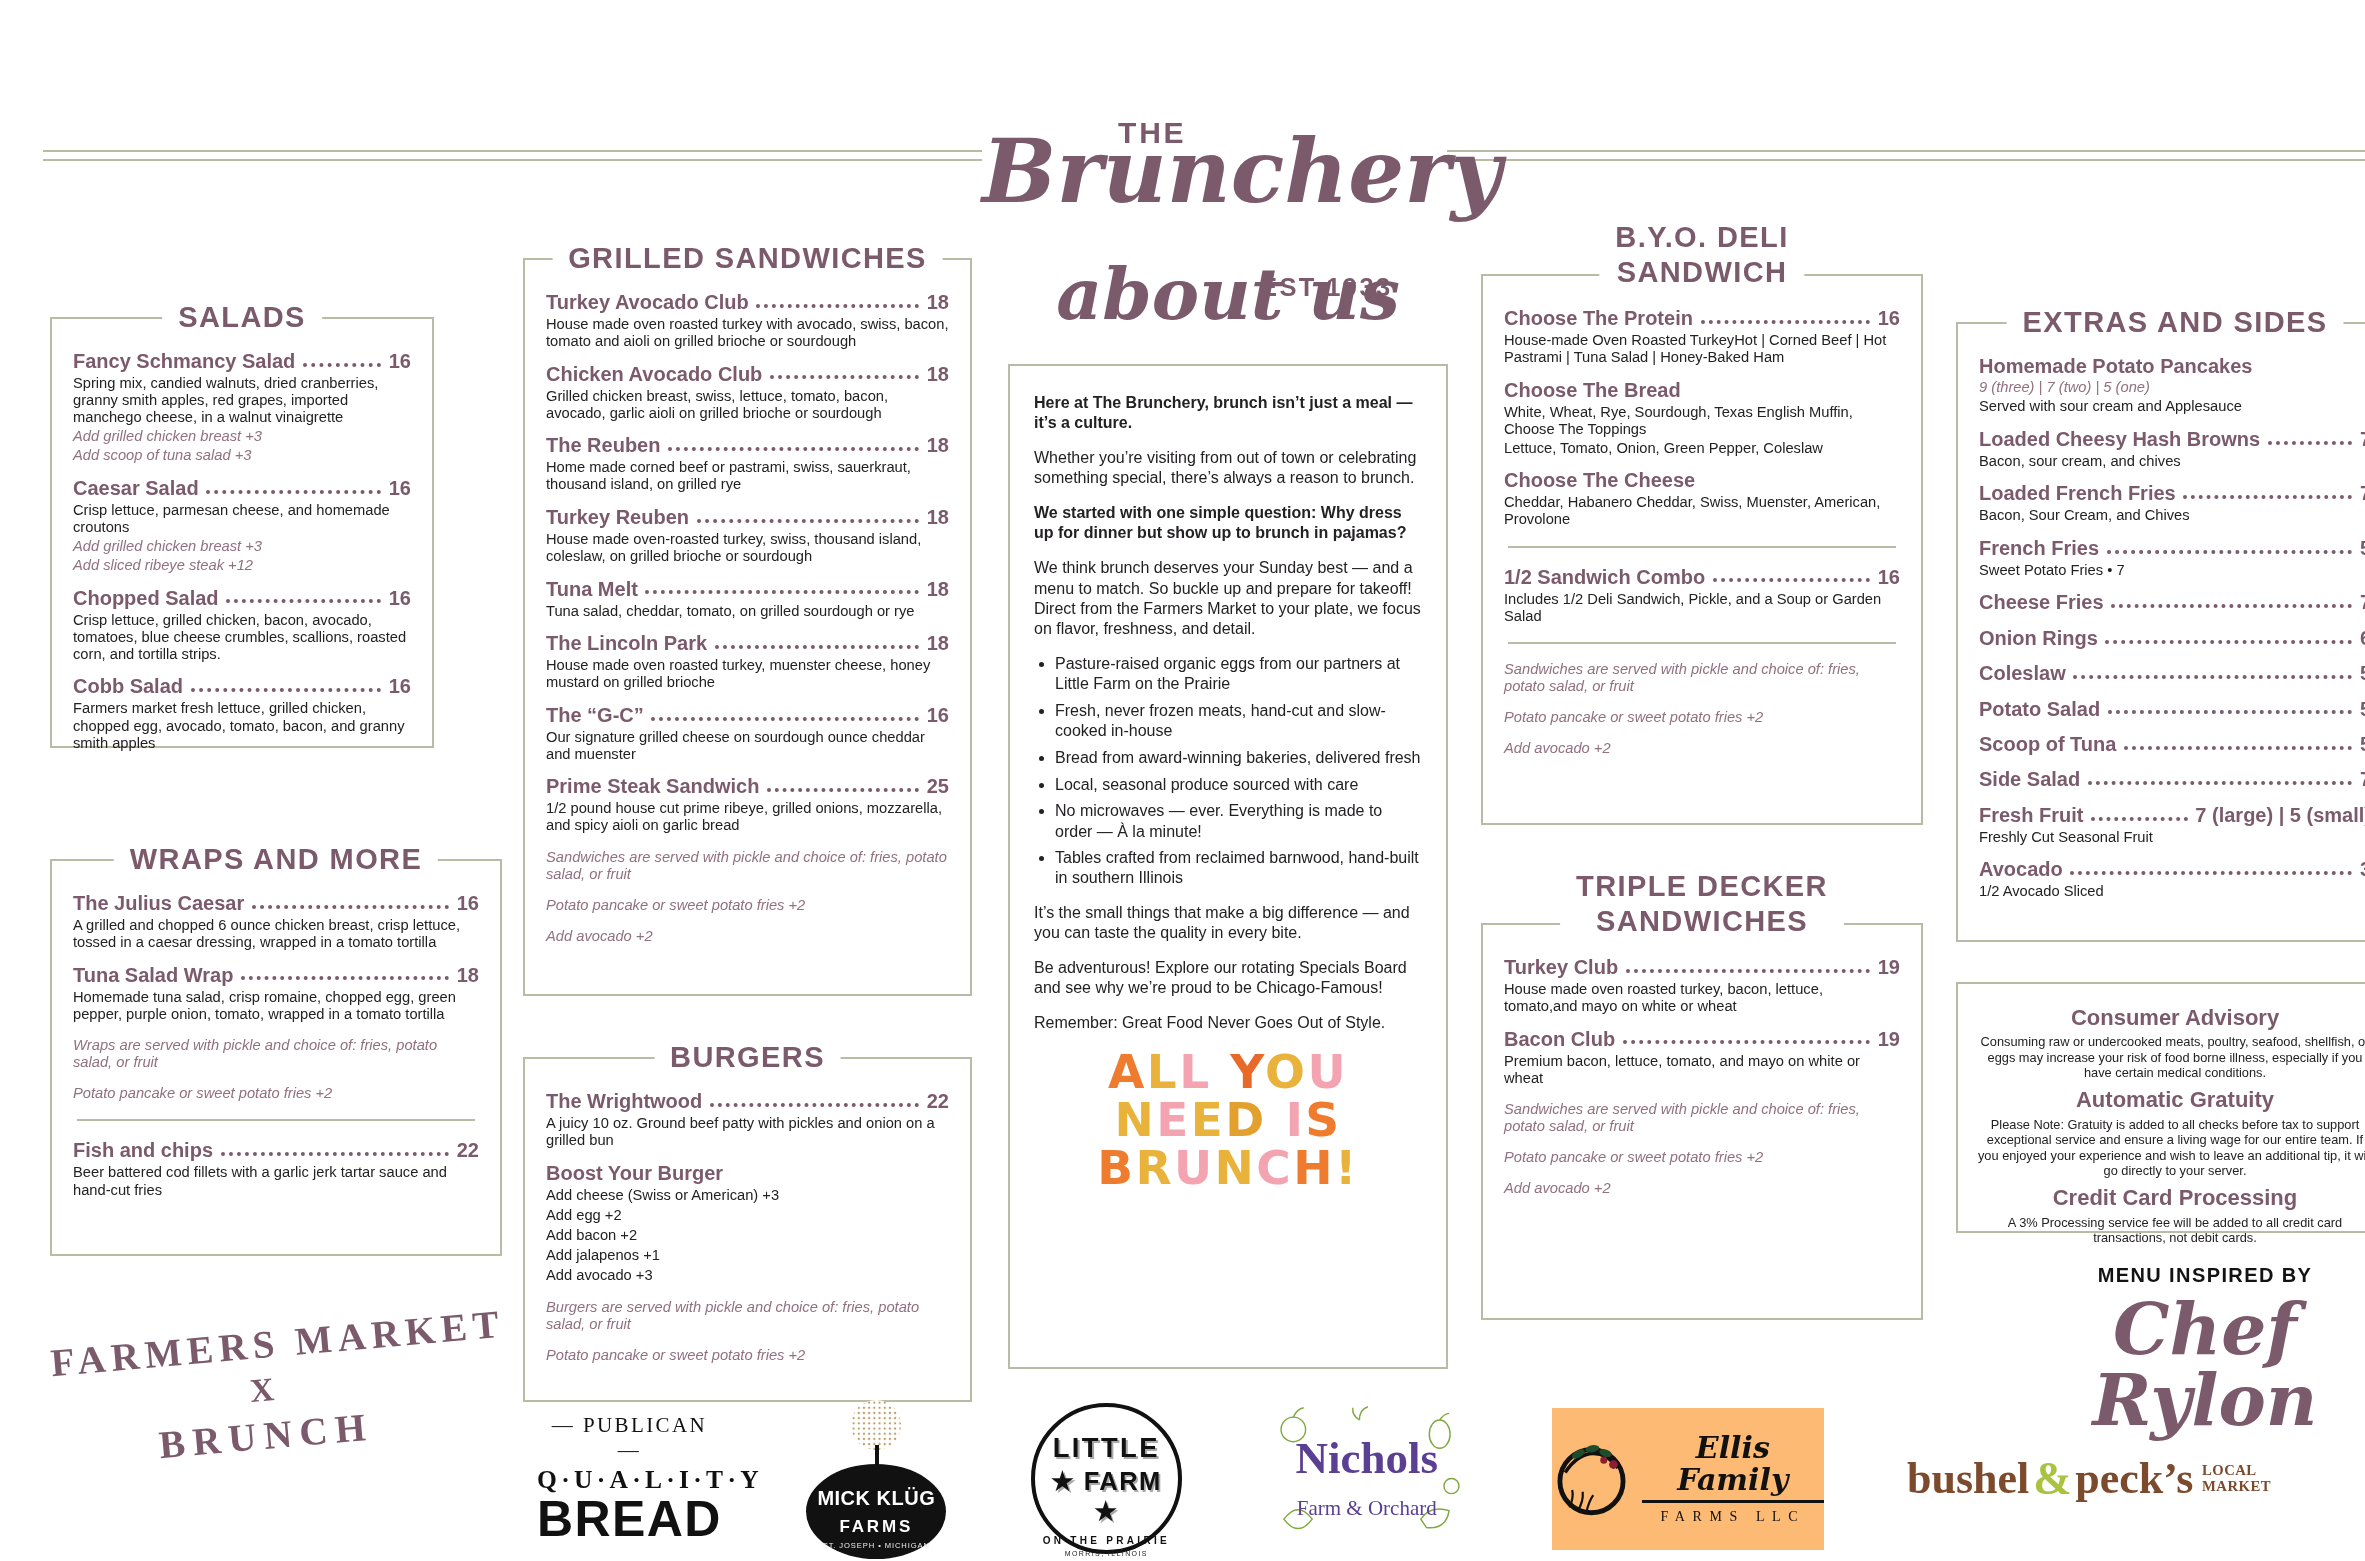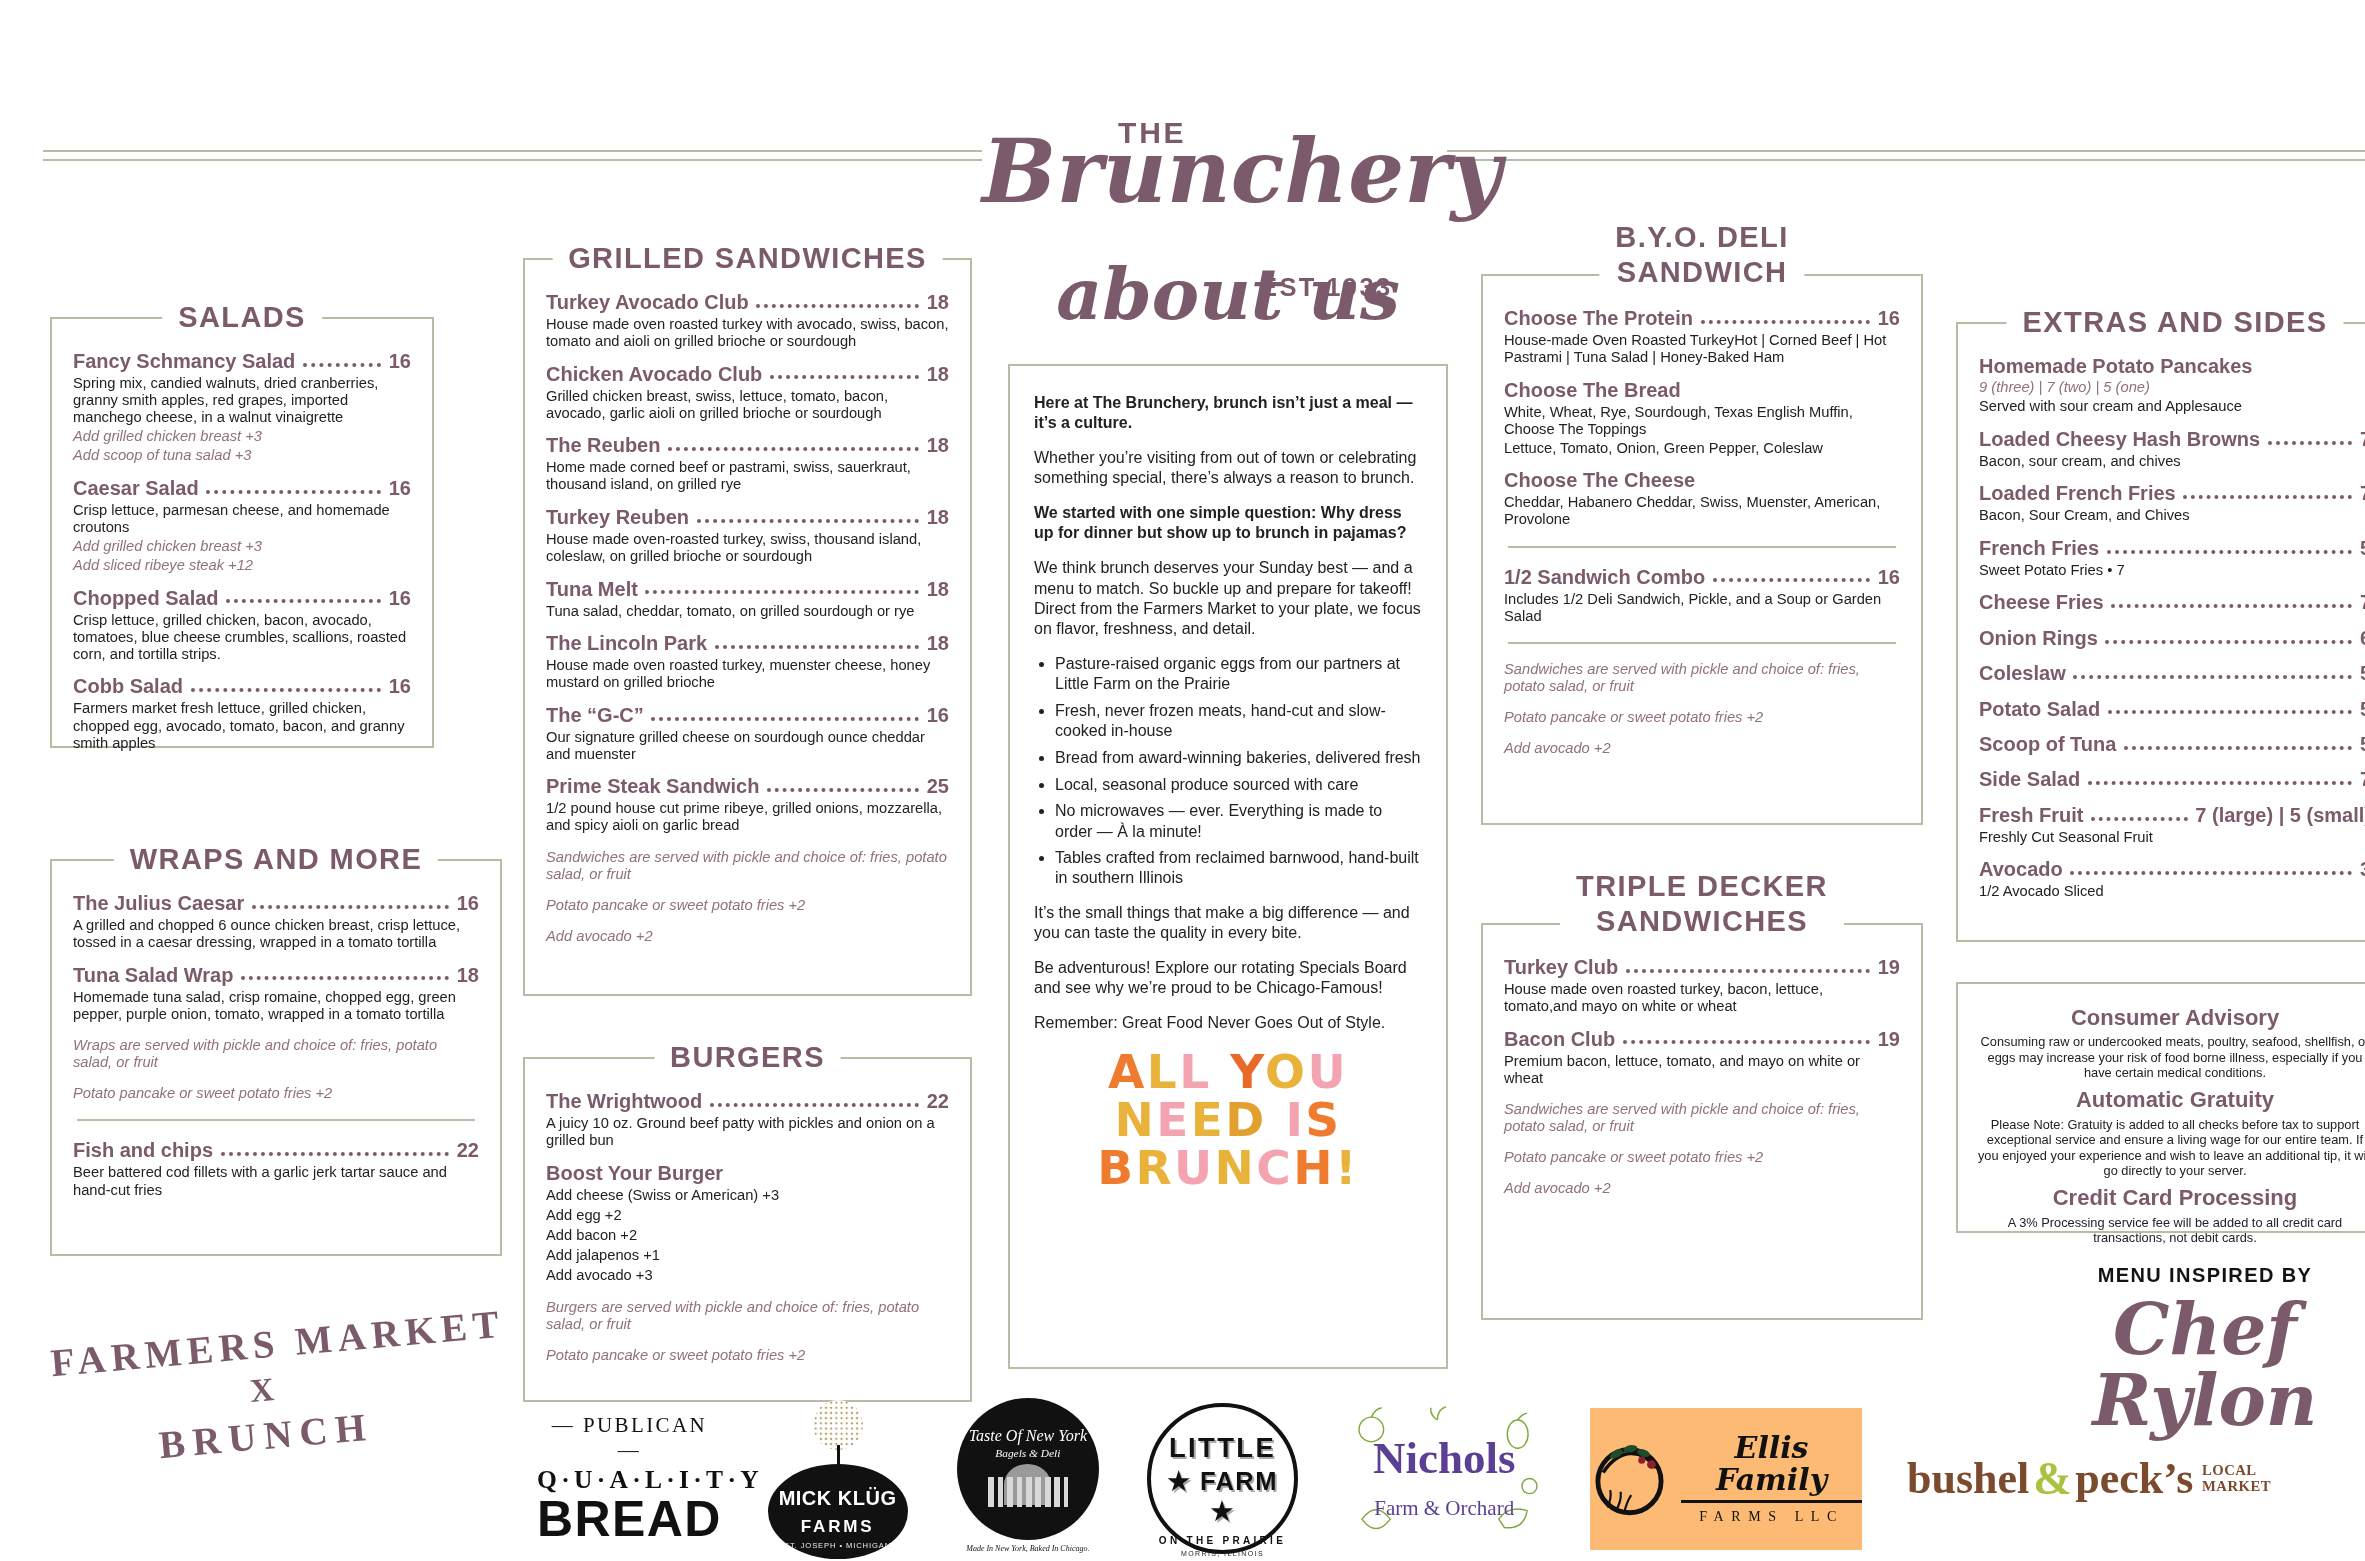--- a/index.html
+++ b/index.html
@@ -504,31 +504,20 @@
     </div>
     <div class="lg lg-mick">
       <div class="mick-foliage"></div>
       <div class="mick-trunk"></div>
       <div class="mick-oval">
         <div class="mk1">MICK KLÜG</div>
         <div class="mk2">FARMS</div>
         <div class="mk3">ST. JOSEPH  •  MICHIGAN</div>
       </div>
     </div>
-    <div class="lg lg-taste">
-      <div class="taste-oval">
-        <div class="tn1">Taste Of New York</div>
-        <div class="tn2">Bagels &amp; Deli</div>
-        <div class="tn-sky">
-          <div class="tn-blob"></div>
-          <div class="tn-bars"></div>
-        </div>
-      </div>
-      <div class="tn3">Made In New York, Baked In Chicago.</div>
-    </div>
     <div class="lg lg-little">
       <div class="lf1">LITTLE</div>
       <div class="lf2">★ FARM ★</div>
       <div class="lf3">ON THE PRAIRIE</div>
       <div class="lf4">MORRIS, ILLINOIS</div>
     </div>
     <div class="lg lg-nichols">
       <svg class="nichols-doodles" viewBox="0 0 430 330">
         <g fill="none" stroke="#7fa83e" stroke-width="3">
           <circle cx="60" cy="60" r="26"></circle>

